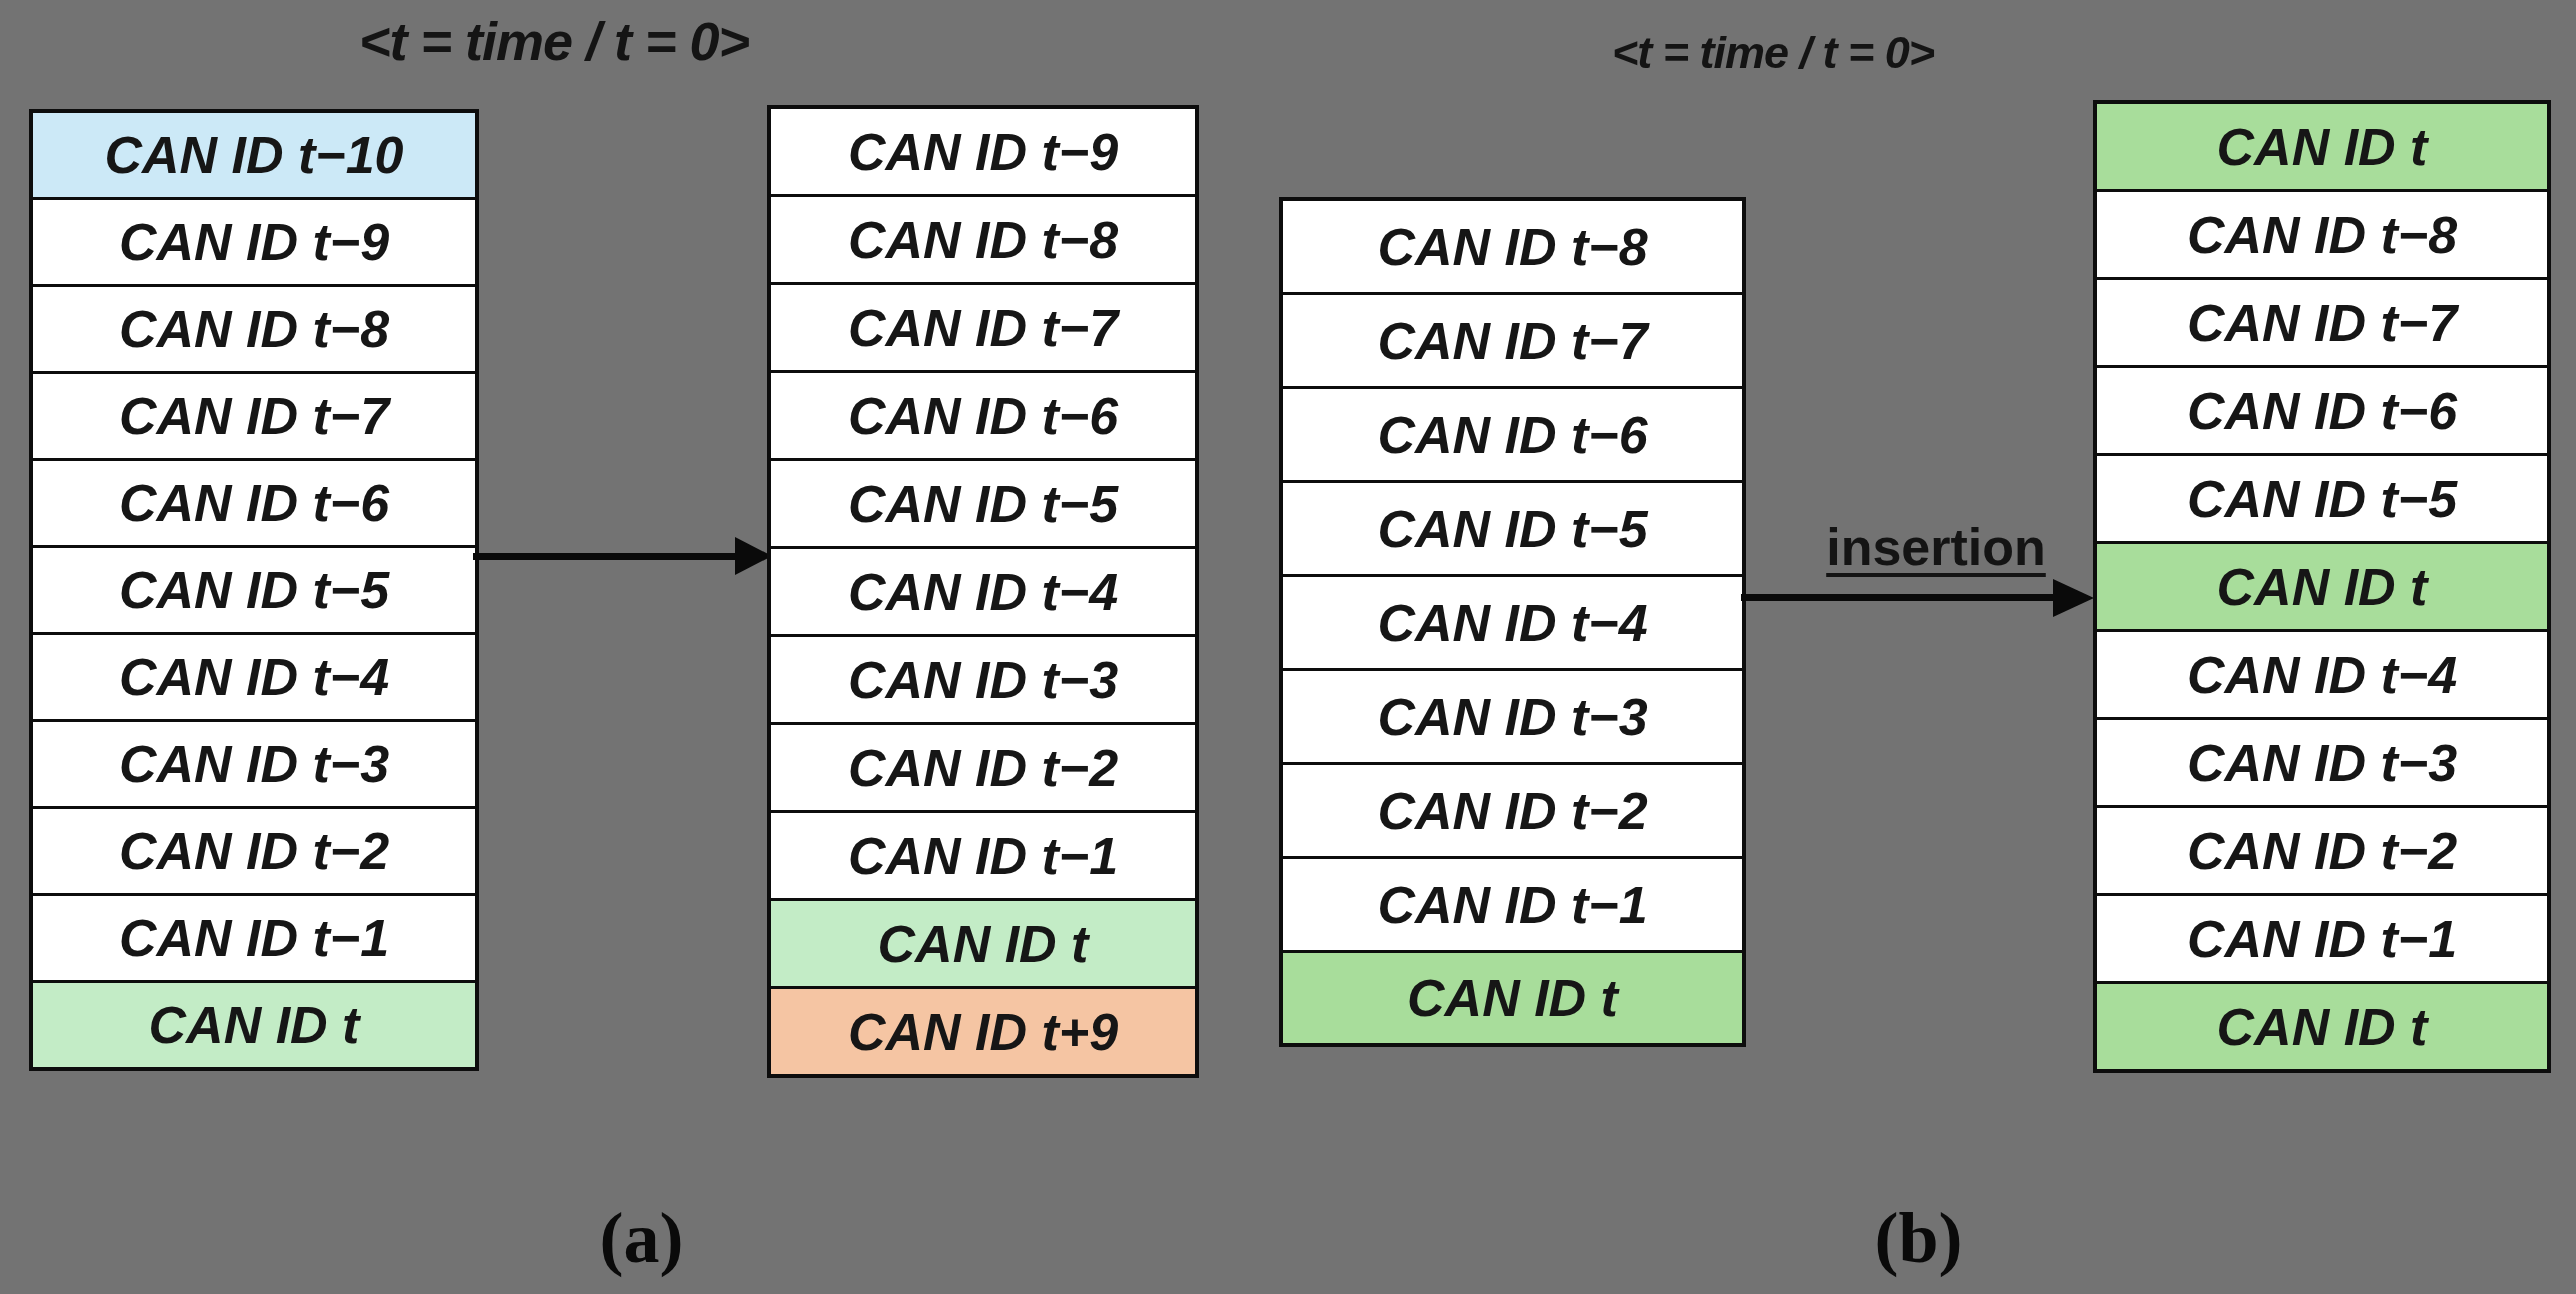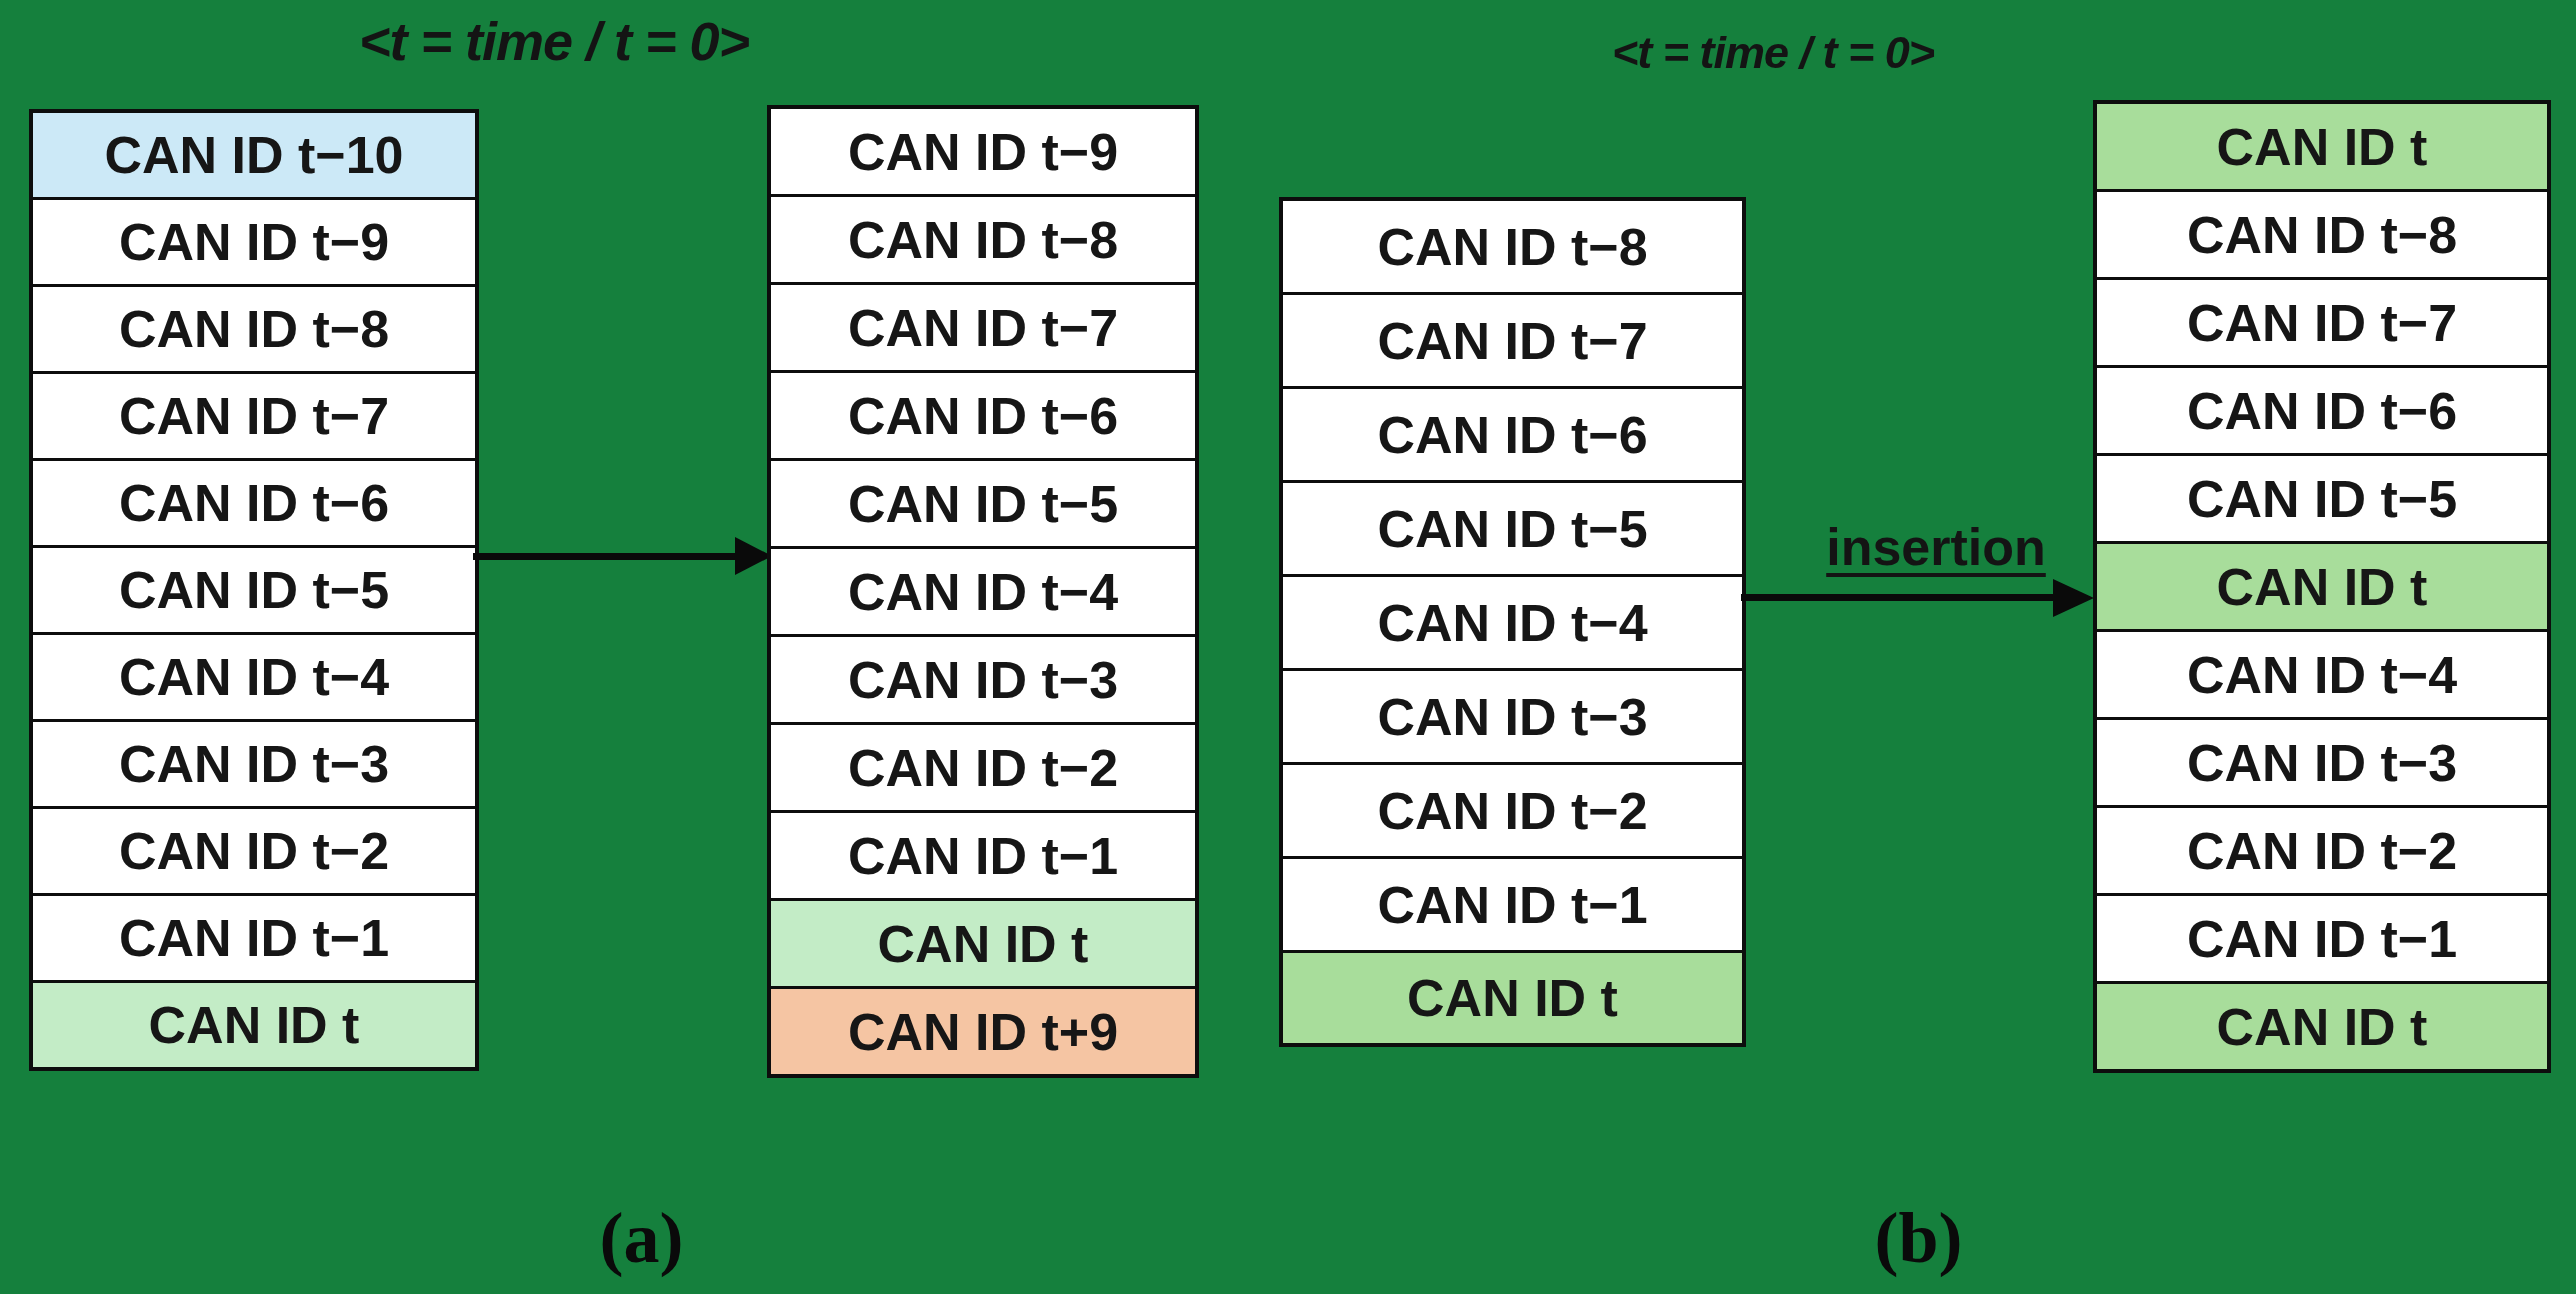--- a/index.html
+++ b/index.html
@@ -1,20 +1,20 @@
 <!DOCTYPE html>
 <html><head>
 <meta charset="utf-8">
 <style>
   html, body { margin: 0; padding: 0; background: #ffffff; }
   #canvas {
     position: relative;
     width: 2576px;
     height: 1295px;
-    background: #15803d;
+    background: #737373;
     font-family: "Liberation Sans", sans-serif;
     overflow: hidden;
   }
   .title {
     position: absolute;
     font-weight: bold;
     font-style: italic;
     color: #141414;
     text-align: center;
     letter-spacing: -1px;
@@ -31,20 +31,21 @@
     box-sizing: border-box;
     border-bottom: 3.9px solid #0d0d0d;
     display: flex;
     align-items: center;
     justify-content: center;
     font-weight: bold;
     font-size: 52px;
     color: #161616;
     background: #ffffff;
     white-space: nowrap;
+    font-style: italic;
   }
   .cell:last-child { border-bottom: none; }
   .col-a1 { left: 29px;  top: 109px; width: 442px; }
   .col-a2 { left: 767px; top: 105px; width: 424px; }
   .col-b1 { left: 1279px; top: 197px; width: 459px; }
   .col-b2 { left: 2093px; top: 100px; width: 450px; }
   .col-a1 .cell { height: 87px; } .col-a1 .cell:last-child { height: 84px; }
   .col-a2 .cell { height: 88px; } .col-a2 .cell:last-child { height: 85px; }
   .col-b1 .cell { height: 94px; } .col-b1 .cell:last-child { height: 90px; }
   .col-b2 .cell { height: 88px; } .col-b2 .cell:last-child { height: 85px; }

